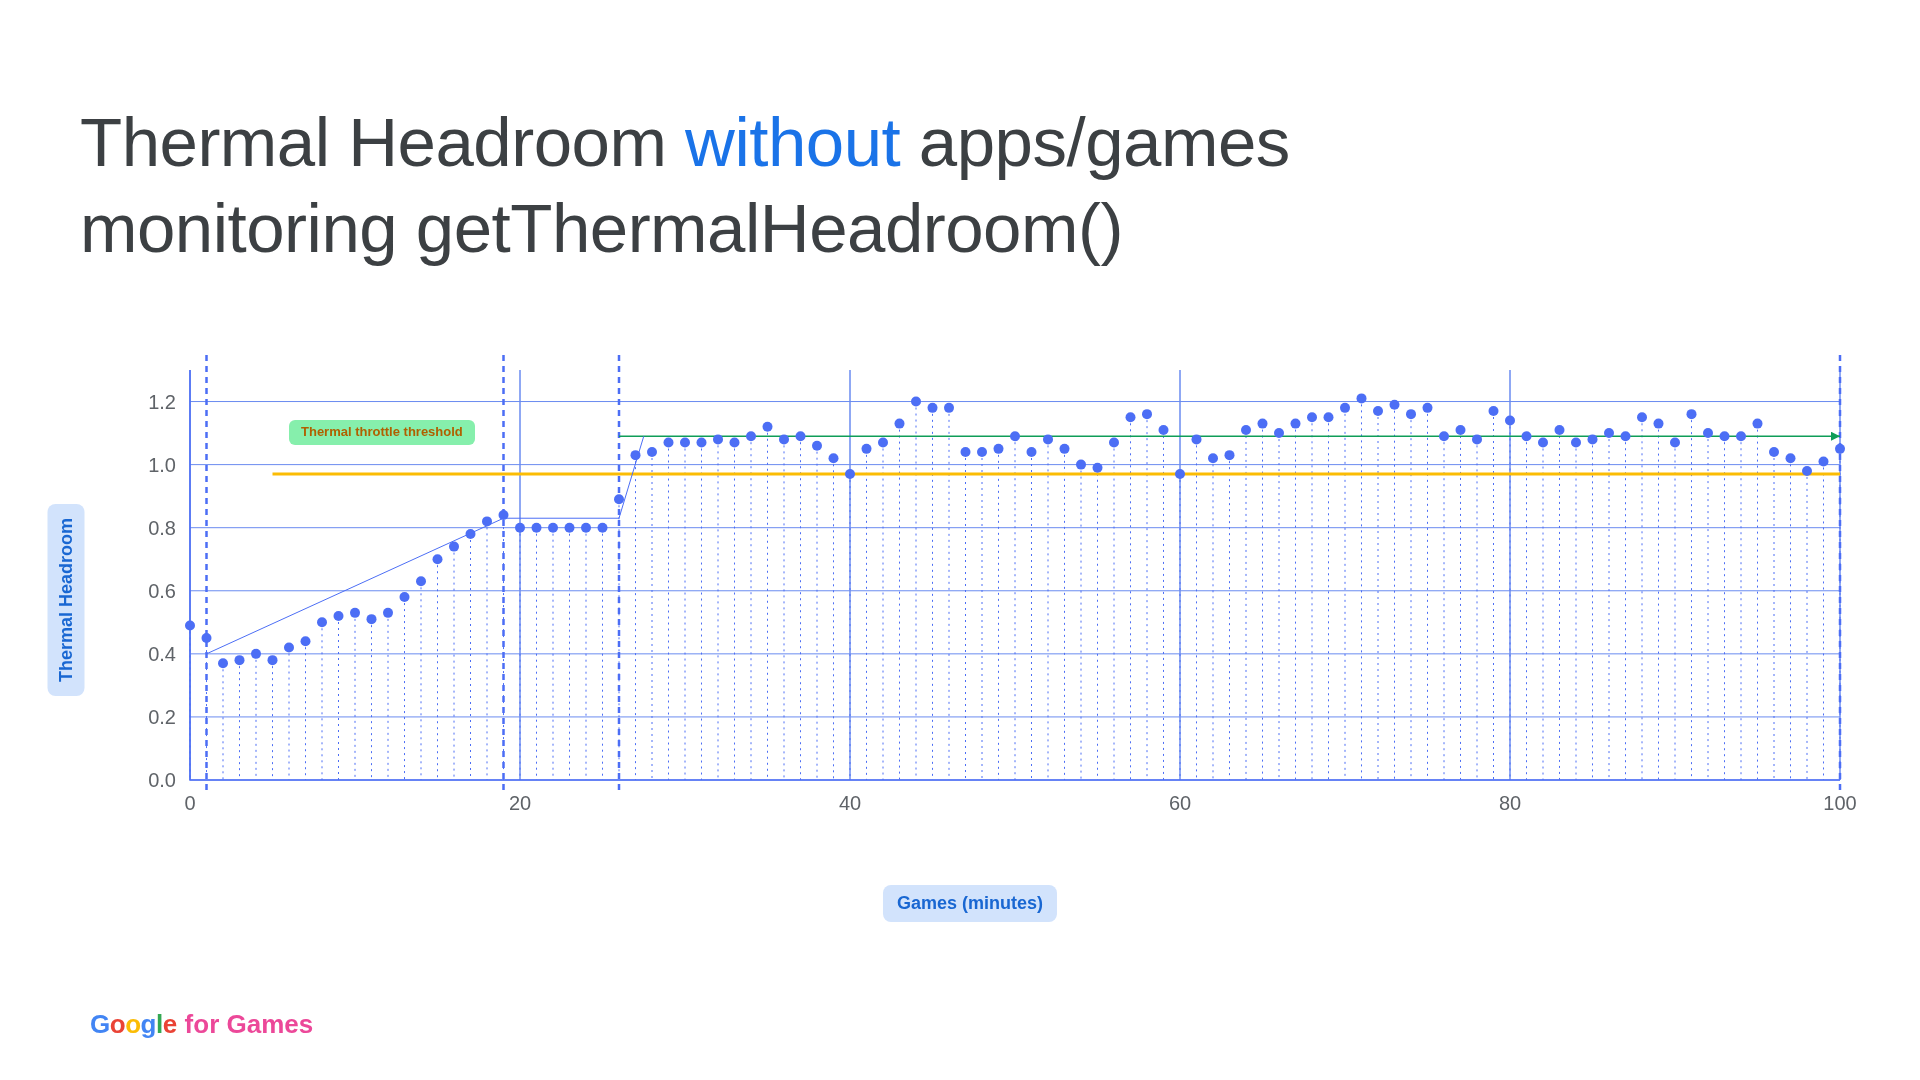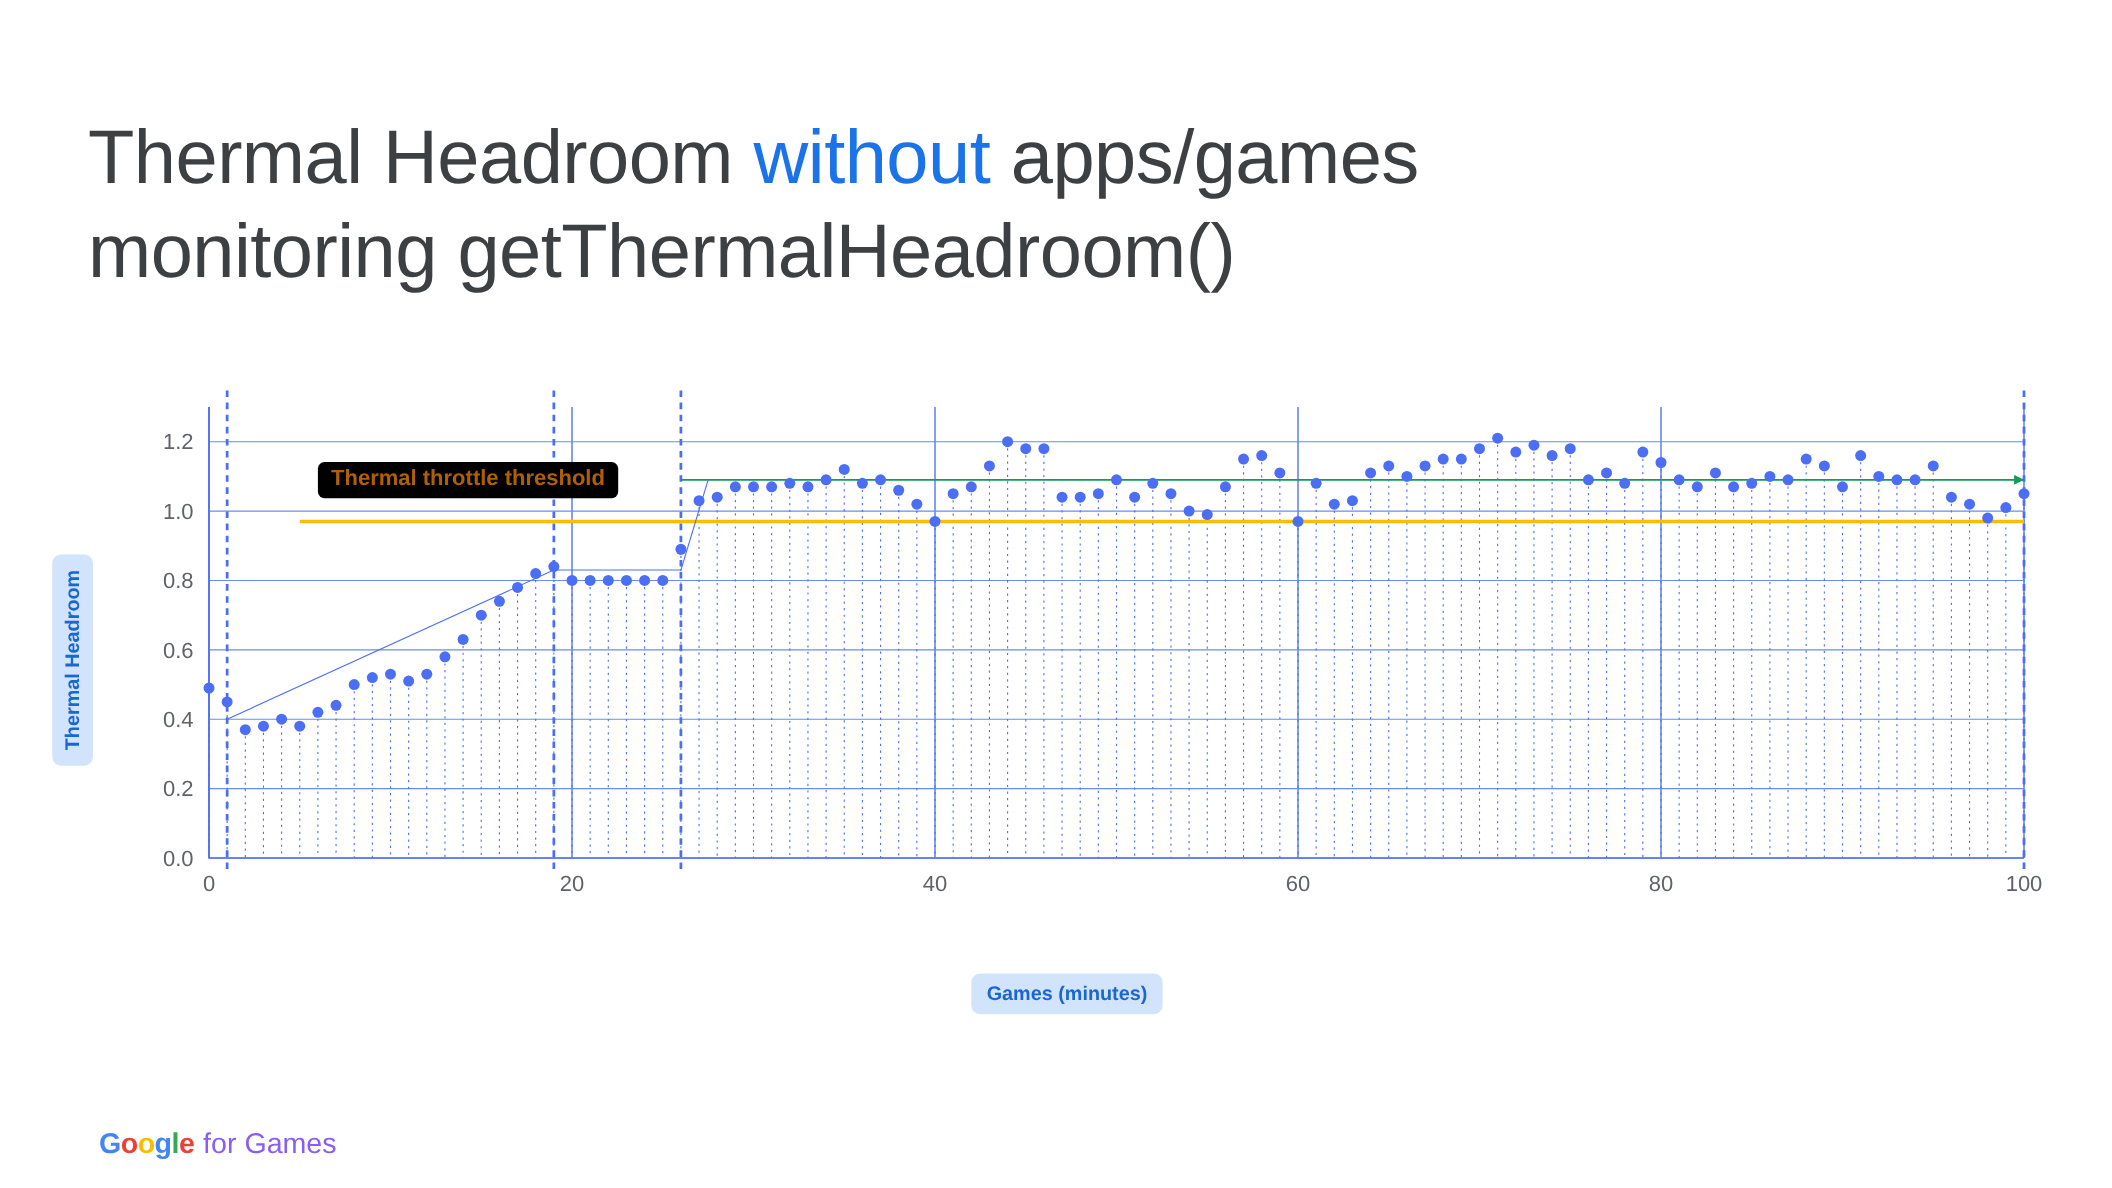--- a/index.html
+++ b/index.html
@@ -13,40 +13,40 @@
   
   .yaxis-badge, .xaxis-badge {
     background: #d2e3fc; color: #1967d2; font-weight: 600;
     border-radius: 8px; padding: 8px 14px; font-size: 18px;
     display: inline-block; position: absolute; white-space: nowrap;
   }
   .yaxis-badge { left: -24px; top: 50%; transform: translate(-50%, -50%) rotate(-90deg); transform-origin: center; }
   .xaxis-badge { left: 50%; bottom: -92px; transform: translateX(-50%); }
   
   .thresh-label {
-    position: absolute; background: #000000; color: #b06000;
-    font-size: 20px; font-weight: 600; padding: 4px 12px 6px 12px;
+    position: absolute; background: #86efac; color: #b06000;
+    font-size: 13px; font-weight: 600; padding: 4px 12px 6px 12px;
     border-radius: 6px; pointer-events: none;
   }
   
   .plot { position: absolute; left: 100px; top: 0; right: 10px; bottom: 50px; }
   .grid line { stroke: #6a8bf0; stroke-width: 1; }
   .grid line.major { stroke-width: 1.5; }
   .frame { stroke: #4c6ef5; stroke-width: 1.5; fill: none; }
   .drop { stroke: #4c6ef5; stroke-width: 1; stroke-dasharray: 2 4; }
   .stage-dash { stroke: #4c6ef5; stroke-width: 2.5; stroke-dasharray: 6 5; }
   .thresh-line { stroke: #fbbc04; stroke-width: 3; }
   .avg-line { stroke: #0f9d58; stroke-width: 1.5; marker-end: url(#arrowG); }
   .trend-line { stroke: #4c6ef5; stroke-width: 1; }
   .pt { fill: #4c6ef5; }
   
-  .footer { position: absolute; left: 90px; bottom: 25px; display: flex; align-items: flex-start; gap: 8px; font-size: 26px; }
+  .footer { position: absolute; left: 90px; bottom: 40px; display: flex; align-items: flex-start; gap: 8px; font-size: 26px; }
   .g-logo .b { color:#4285F4 } .g-logo .r { color:#EA4335 } .g-logo .y { color:#FBBC05 } .g-logo .g { color:#34A853 }
   .g-logo { font-weight: 600; letter-spacing: -0.5px;}
-  .for-games { color:#8b5cf6; font-weight:400; }
+  .for-games { color:#ec4899; font-weight:700; }
 </style>
 </head>
 <body>
 
 <div class="slide">
   <div class="title-block">
     <h1 class="title">
       <span>Thermal Headroom </span><span class="hl">without</span><span> apps/games monitoring getThermalHeadroom()</span>
     </h1>
   </div>

